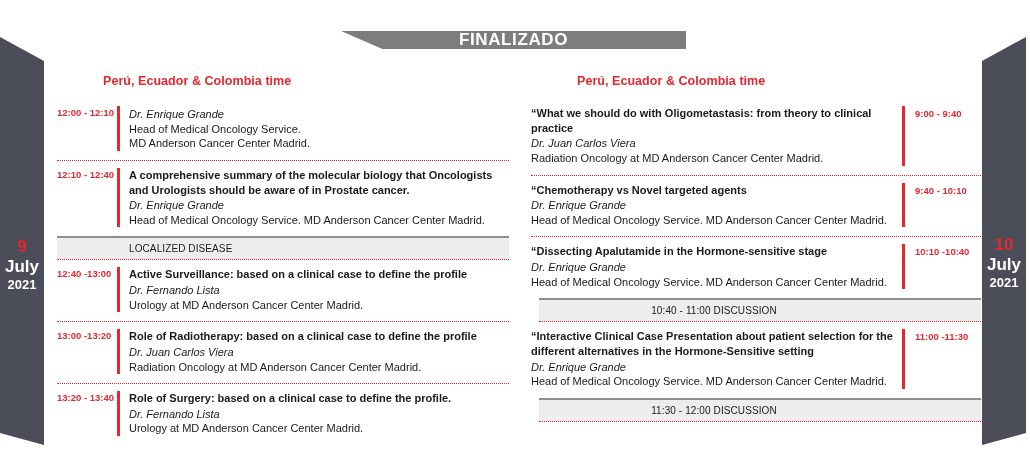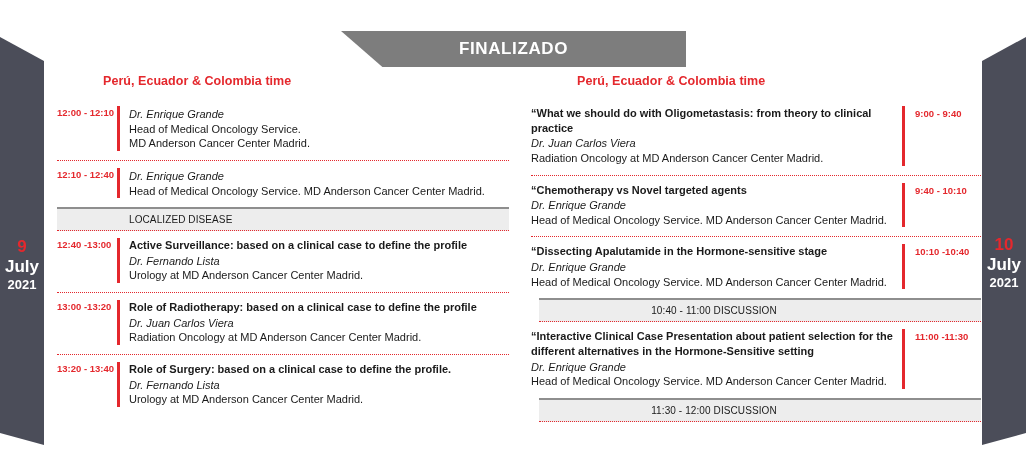--- a/index.html
+++ b/index.html
@@ -8,21 +8,21 @@
     background: #ffffff;
     font-family: "Liberation Sans", sans-serif;
     overflow: hidden;
   }
   #root { position: relative; width: 1030px; height: 450px; background:#fff; }
 
   
   .status-banner {
     position: absolute;
     left: 341px; top: 31px;
-    width: 345px; height: 36px;
+    width: 345px; height: 18px;
     background: #7d7d7d;
     color: #ffffff;
     font-size: 17px;
     font-weight: bold;
     letter-spacing: 0.6px;
     display: flex;
     align-items: center;
     justify-content: center;
     clip-path: polygon(0 0, 100% 0, 100% 100%, 96% 100%, 84% 100%, 11% 100%, 0 0);
     -webkit-clip-path: polygon(0 0, 100% 0, 100% 100%, 88% 100%, 12% 100%, 0 0);
@@ -200,20 +200,21 @@
         <div class="sess-speaker">Dr. Enrique Grande</div>
         <div class="sess-affil">Head of Medical Oncology Service.</div>
         <div class="sess-affil">MD Anderson Cancer Center Madrid.</div>
       </div>
     </div>
 
     <div class="session sess-left no-rule">
       <div class="time">12:10 - 12:40</div>
       <div class="bar"></div>
       <div class="body">
+        <div class="sess-title">A comprehensive summary of the molecular biology that Oncologists and Urologists should be aware of in Prostate cancer.</div>
         <div class="sess-speaker">Dr. Enrique Grande</div>
         <div class="sess-affil">Head of Medical Oncology Service. MD Anderson Cancer Center Madrid.</div>
       </div>
     </div>
 
     <div class="grey-band left-band">
       <span>LOCALIZED DISEASE</span>
     </div>
 
     <div class="session sess-left">

